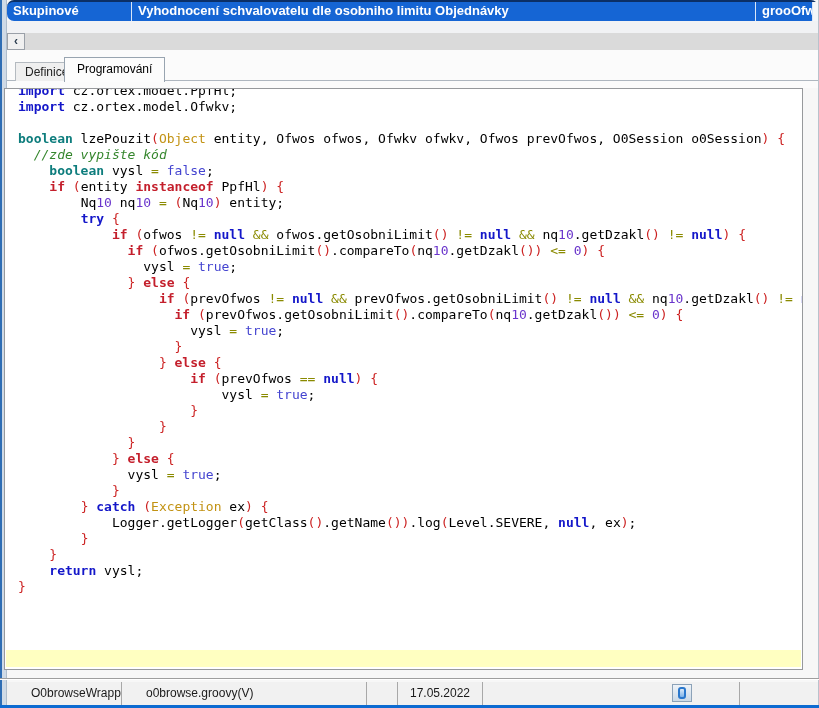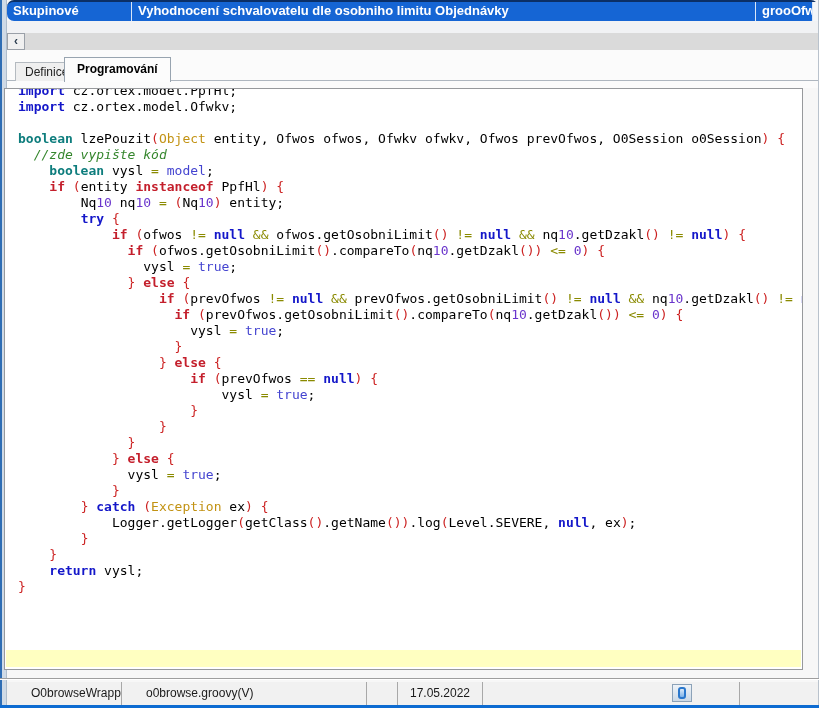--- a/index.html
+++ b/index.html
@@ -30,21 +30,21 @@
     font-size:12px; font-weight:bold; color:#2c3e50; text-align:center; line-height:14px; cursor:default; }
   .hscroll-track { flex:1; background:#dadada; }
 
   
   .tabzone { position:absolute; left:7px; top:50px; width:811px; height:38px; background:#fbfbfb; }
   .tabline { position:absolute; left:7px; top:80px; width:811px; height:1px; background:#aeb6bf; }
   .tab { position:absolute; font-size:12px; text-align:center; cursor:default; }
   .tab-inactive { left:15px; top:62px; height:19px; padding:0 9px; line-height:18px;
     background:#efefef; border:1px solid #b4bac0; border-bottom:none; color:#222; }
   .tab-active { left:64px; top:57px; height:25px; padding:0 12px; line-height:23px;
-    background:#fcfcfc; border:1px solid #98a4b0; border-bottom:none; font-weight:bold; color:#000; z-index:3; }
+    background:#fcfcfc; border:1px solid #98a4b0; border-bottom:none; font-weight:normal; color:#000; z-index:3; }
 
   
   .editor { position:absolute; left:4px; top:88px; width:799px; height:582px;
     background:#ffffff; border:1px solid #97999c; overflow:hidden; }
   .code { margin-top:-6px; padding-left:13px; }
   .code-line { white-space:pre; height:16px; line-height:16px;
     font-family:"DejaVu Sans Mono", monospace; font-size:13px; color:#000; }
   .hl-strip { position:absolute; left:1px; right:1px; bottom:2px; height:17px;
     background:var(--hl_yellow,#ffffc1); }
 
@@ -111,21 +111,21 @@
     <span>Programování</span>
   </div>
 
   <div class="editor">
     <div class="code">
         <div class="code-line"><span class="tok-kw">import</span><span class="tok-pln"> cz.ortex.model.PpfHl;</span></div>
         <div class="code-line"><span class="tok-kw">import</span><span class="tok-pln"> cz.ortex.model.Ofwkv;</span></div>
         <div class="code-line"></div>
         <div class="code-line"><span class="tok-type">boolean</span><span class="tok-pln"> lzePouzit</span><span class="tok-pun">(</span><span class="tok-cls">Object</span><span class="tok-pln"> entity, Ofwos ofwos, Ofwkv ofwkv, Ofwos prevOfwos, O0Session o0Session</span><span class="tok-pun">)</span><span class="tok-pln"> </span><span class="tok-pun">{</span></div>
         <div class="code-line">  <span class="tok-cmt">//zde vypište kód</span></div>
-        <div class="code-line">    <span class="tok-type">boolean</span><span class="tok-pln"> vysl </span><span class="tok-op">=</span><span class="tok-pln"> </span><span class="tok-lit">model</span><span class="tok-pln">;</span></div>
+        <div class="code-line">    <span class="tok-type">boolean</span><span class="tok-pln"> vysl </span><span class="tok-op">=</span><span class="tok-pln"> </span><span class="tok-lit">false</span><span class="tok-pln">;</span></div>
         <div class="code-line">    <span class="tok-kwr">if</span><span class="tok-pln"> </span><span class="tok-pun">(</span><span class="tok-pln">entity </span><span class="tok-kwr">instanceof</span><span class="tok-pln"> PpfHl</span><span class="tok-pun">)</span><span class="tok-pln"> </span><span class="tok-pun">{</span></div>
         <div class="code-line">        <span class="tok-pln">Nq</span><span class="tok-num">10</span><span class="tok-pln"> nq</span><span class="tok-num">10</span><span class="tok-pln"> </span><span class="tok-op">=</span><span class="tok-pln"> </span><span class="tok-pun">(</span><span class="tok-pln">Nq</span><span class="tok-num">10</span><span class="tok-pun">)</span><span class="tok-pln"> entity;</span></div>
         <div class="code-line">        <span class="tok-kw">try</span><span class="tok-pln"> </span><span class="tok-pun">{</span></div>
         <div class="code-line">            <span class="tok-kwr">if</span><span class="tok-pln"> </span><span class="tok-pun">(</span><span class="tok-pln">ofwos </span><span class="tok-op">!=</span><span class="tok-pln"> </span><span class="tok-kw">null</span><span class="tok-pln"> </span><span class="tok-op">&amp;&amp;</span><span class="tok-pln"> ofwos.getOsobniLimit</span><span class="tok-pun">()</span><span class="tok-pln"> </span><span class="tok-op">!=</span><span class="tok-pln"> </span><span class="tok-kw">null</span><span class="tok-pln"> </span><span class="tok-op">&amp;&amp;</span><span class="tok-pln"> nq</span><span class="tok-num">10</span><span class="tok-pln">.getDzakl</span><span class="tok-pun">()</span><span class="tok-pln"> </span><span class="tok-op">!=</span><span class="tok-pln"> </span><span class="tok-kw">null</span><span class="tok-pun">)</span><span class="tok-pln"> </span><span class="tok-pun">{</span></div>
         <div class="code-line">              <span class="tok-kwr">if</span><span class="tok-pln"> </span><span class="tok-pun">(</span><span class="tok-pln">ofwos.getOsobniLimit</span><span class="tok-pun">()</span><span class="tok-pln">.compareTo</span><span class="tok-pun">(</span><span class="tok-pln">nq</span><span class="tok-num">10</span><span class="tok-pln">.getDzakl</span><span class="tok-pun">())</span><span class="tok-pln"> </span><span class="tok-op">&lt;=</span><span class="tok-pln"> </span><span class="tok-num">0</span><span class="tok-pun">)</span><span class="tok-pln"> </span><span class="tok-pun">{</span></div>
         <div class="code-line">                <span class="tok-pln">vysl </span><span class="tok-op">=</span><span class="tok-pln"> </span><span class="tok-lit">true</span><span class="tok-pln">;</span></div>
         <div class="code-line">              <span class="tok-pun">}</span><span class="tok-pln"> </span><span class="tok-kwr">else</span><span class="tok-pln"> </span><span class="tok-pun">{</span></div>
         <div class="code-line">                  <span class="tok-kwr">if</span><span class="tok-pln"> </span><span class="tok-pun">(</span><span class="tok-pln">prevOfwos </span><span class="tok-op">!=</span><span class="tok-pln"> </span><span class="tok-kw">null</span><span class="tok-pln"> </span><span class="tok-op">&amp;&amp;</span><span class="tok-pln"> prevOfwos.getOsobniLimit</span><span class="tok-pun">()</span><span class="tok-pln"> </span><span class="tok-op">!=</span><span class="tok-pln"> </span><span class="tok-kw">null</span><span class="tok-pln"> </span><span class="tok-op">&amp;&amp;</span><span class="tok-pln"> nq</span><span class="tok-num">10</span><span class="tok-pln">.getDzakl</span><span class="tok-pun">()</span><span class="tok-pln"> </span><span class="tok-op">!=</span><span class="tok-pln"> </span><span class="tok-kw">null</span></div>
         <div class="code-line">                    <span class="tok-kwr">if</span><span class="tok-pln"> </span><span class="tok-pun">(</span><span class="tok-pln">prevOfwos.getOsobniLimit</span><span class="tok-pun">()</span><span class="tok-pln">.compareTo</span><span class="tok-pun">(</span><span class="tok-pln">nq</span><span class="tok-num">10</span><span class="tok-pln">.getDzakl</span><span class="tok-pun">())</span><span class="tok-pln"> </span><span class="tok-op">&lt;=</span><span class="tok-pln"> </span><span class="tok-num">0</span><span class="tok-pun">)</span><span class="tok-pln"> </span><span class="tok-pun">{</span></div>
         <div class="code-line">                      <span class="tok-pln">vysl </span><span class="tok-op">=</span><span class="tok-pln"> </span><span class="tok-lit">true</span><span class="tok-pln">;</span></div>

